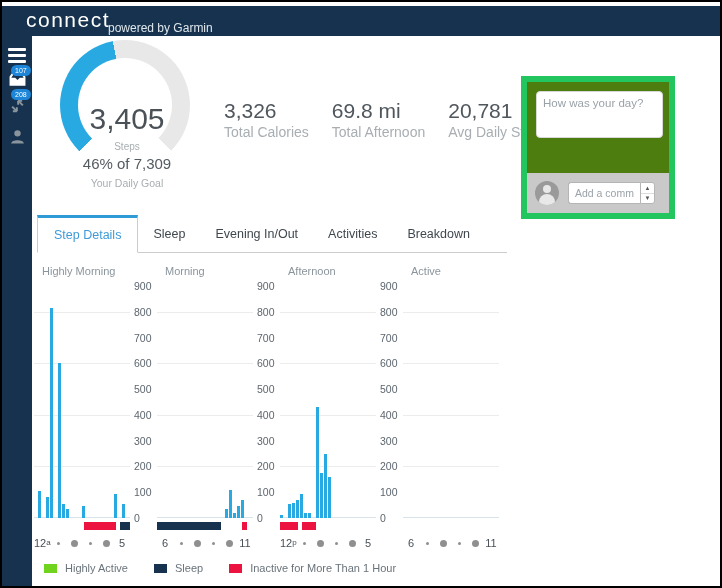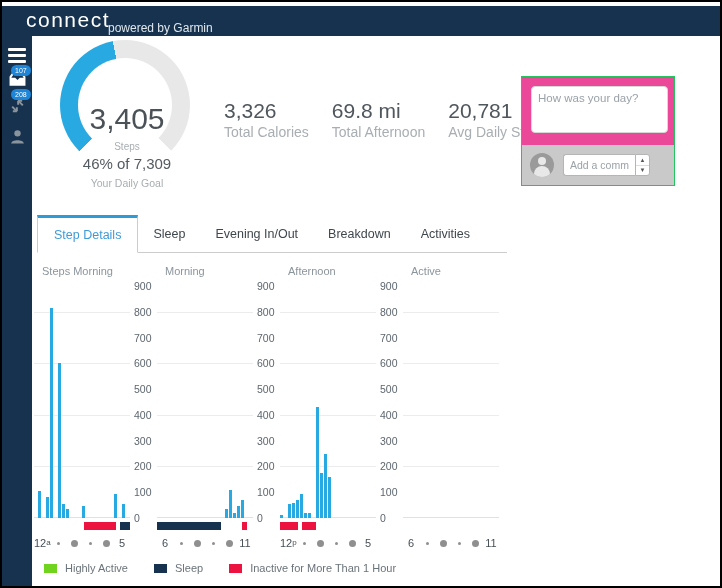--- a/index.html
+++ b/index.html
@@ -31,22 +31,22 @@
   .gauge-progress { font-size:15px; color:#545b61; margin-top:3px; }
   .gauge-goal { font-size:10.5px; color:#a8aeb2; margin-top:5px; }
 
   
   .stats { position:absolute; left:222px; top:97px; display:flex; }
   .stat { margin-right:23px; min-width:62px; white-space:nowrap; }
   .stat-value { font-size:21px; color:#4f565c; }
   .stat-label { font-size:14px; color:#a8aeb2; margin-top:1px; }
 
   
-  .social-card { position:absolute; left:519px; top:74px; width:154px; height:110px;
-                 background:#ec4899; border:1px solid #22c55e; }
+  .social-card { position:absolute; left:519px; top:74px; width:154px; height:143px;
+                 background:#4d7c0f; border:6px solid #22c55e; }
   .status-box { position:absolute; left:9px; top:9px; right:6px; height:47px; }
   .status-box textarea { width:100%; height:100%; border:1px solid #d8d8d8; border-radius:4px;
                  resize:none; font-family:"Liberation Sans",sans-serif; font-size:11.5px;
                  color:#666; padding:5px 6px; outline:none; background:#fff; }
   .status-box textarea::placeholder { color:#9aa2a8; }
   .comment-bar { position:absolute; left:0; right:0; bottom:0; height:40px; background:#c9c9c9;
                  display:flex; align-items:center; padding:0 8px; }
   .avatar { width:24px; height:24px; border-radius:50%; background:#9a9a9a; position:relative;
             overflow:hidden; flex:none; cursor:pointer; }
   .avatar .head { position:absolute; left:8px; top:4px; width:8px; height:8px;
@@ -185,27 +185,27 @@
           <div>▼</div>
         </div>
       </div>
     </div>
   </aside>
 
   <nav class="tabs">
     <div class="tab active">Step Details</div>
     <div class="tab">Sleep</div>
     <div class="tab">Evening In/Out</div>
+    <div class="tab">Activities</div>
     <div class="tab">Breakdown</div>
-    <div class="tab">Activities</div>
   </nav>
 
   <section class="chart" id="step-chart">
       <div class="panel">
-        <div class="panel-title">Steps Morning</div>
+        <div class="panel-title">Highly Morning</div>
         <div class="plot">
           <div class="gridline" style="top: 25.7778px;"></div>
           <div class="gridline" style="top: 77.3333px;"></div>
           <div class="gridline" style="top: 128.889px;"></div>
           <div class="gridline" style="top: 180.444px;"></div>
           <div class="zeroline"></div>
           <div class="bar" style="left: 4px; height: 27.0667px; background: rgb(41, 169, 225);"></div>
           <div class="bar" style="left: 12px; height: 20.6222px; background: rgb(41, 169, 225);"></div>
           <div class="bar" style="left: 16px; height: 210.089px; background: rgb(41, 169, 225);"></div>
           <div class="bar" style="left: 24px; height: 154.667px; background: rgb(41, 169, 225);"></div>

